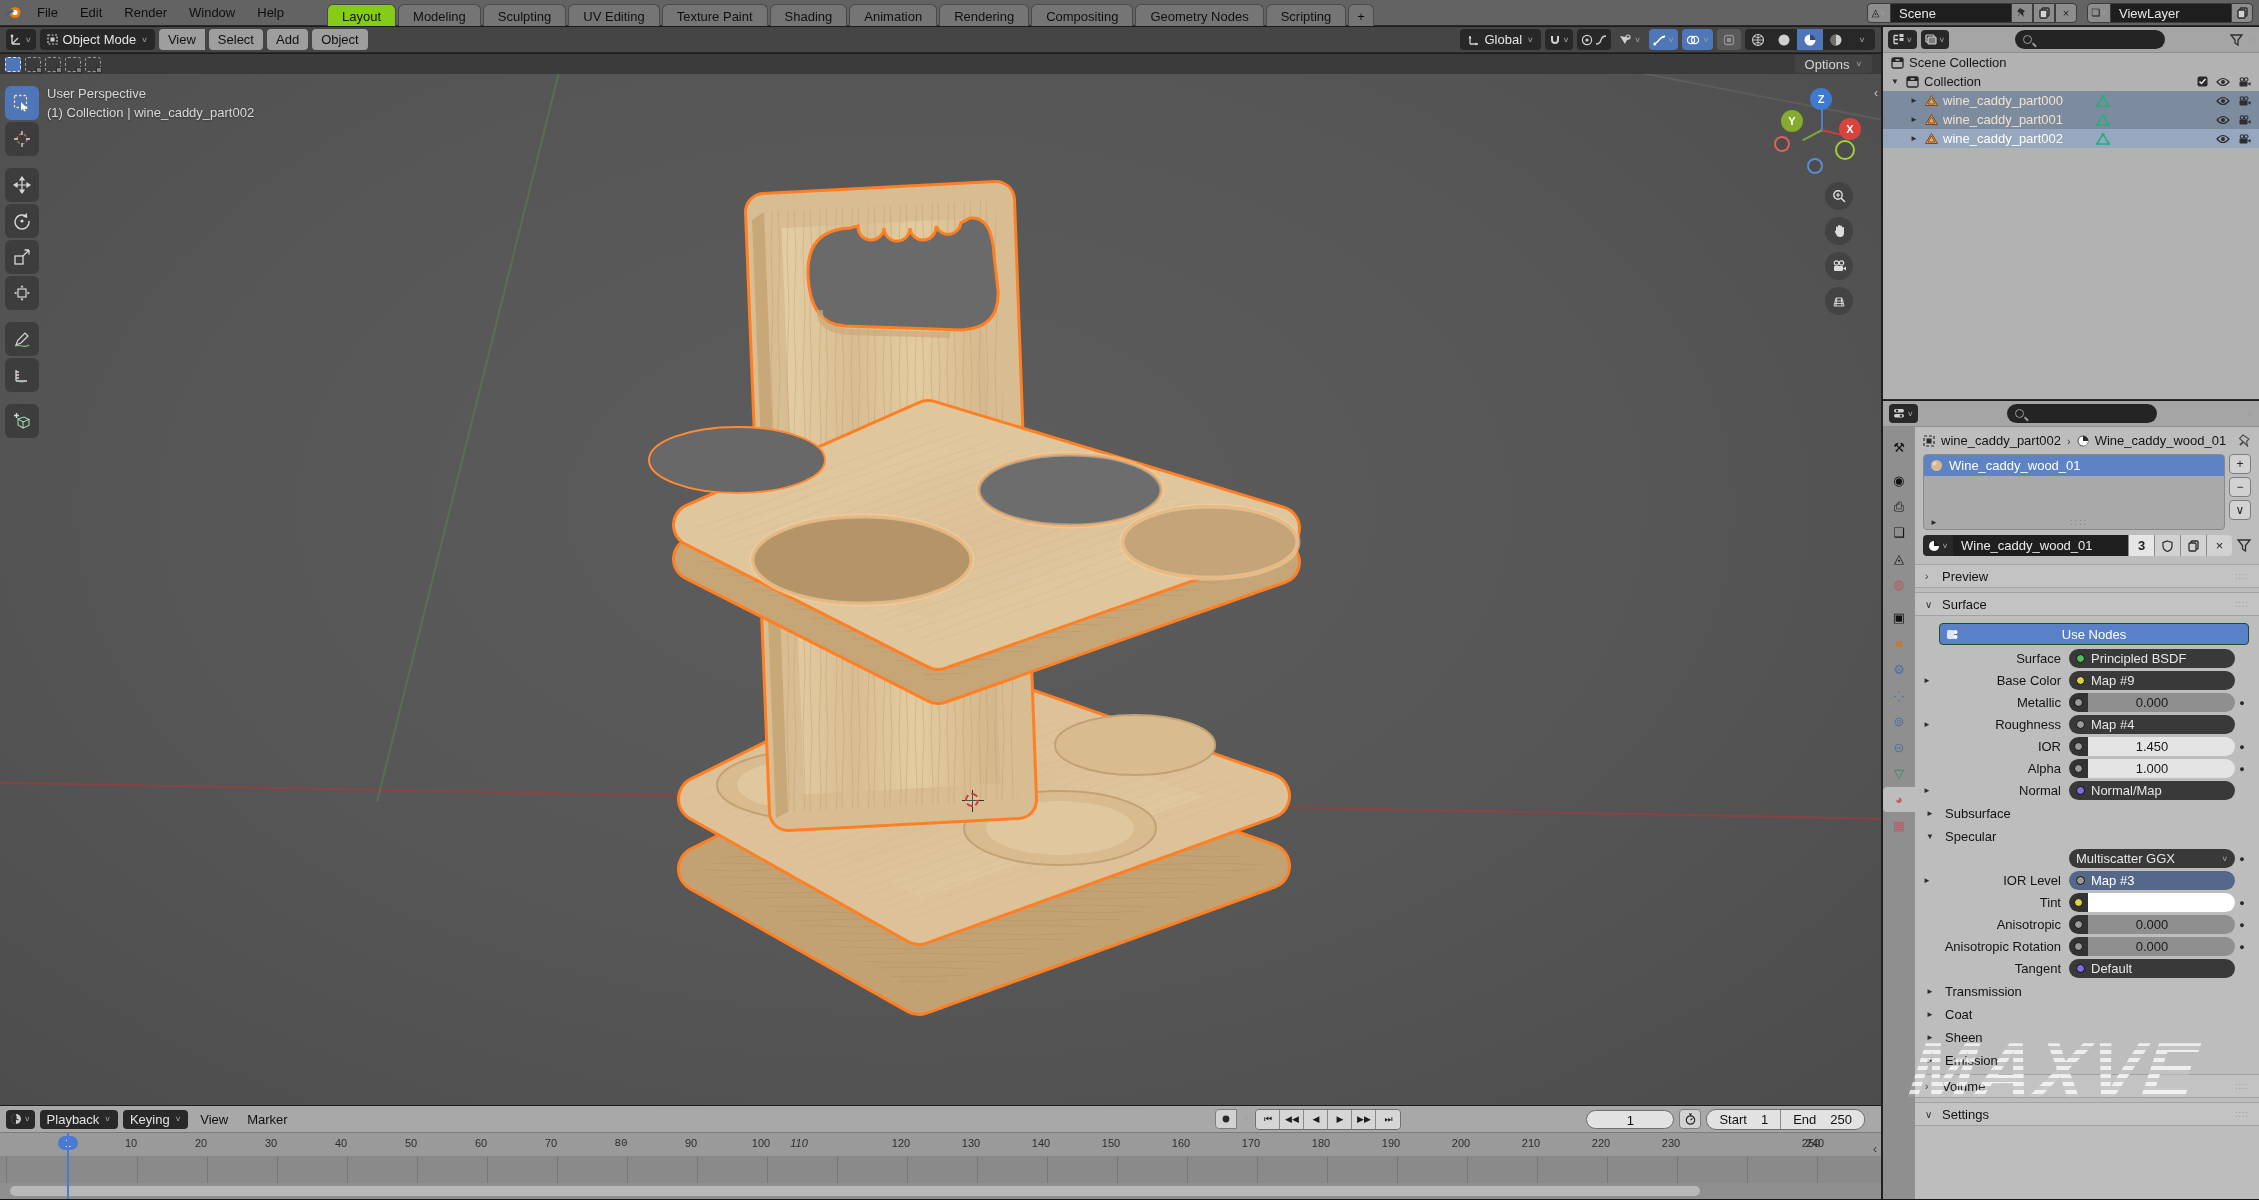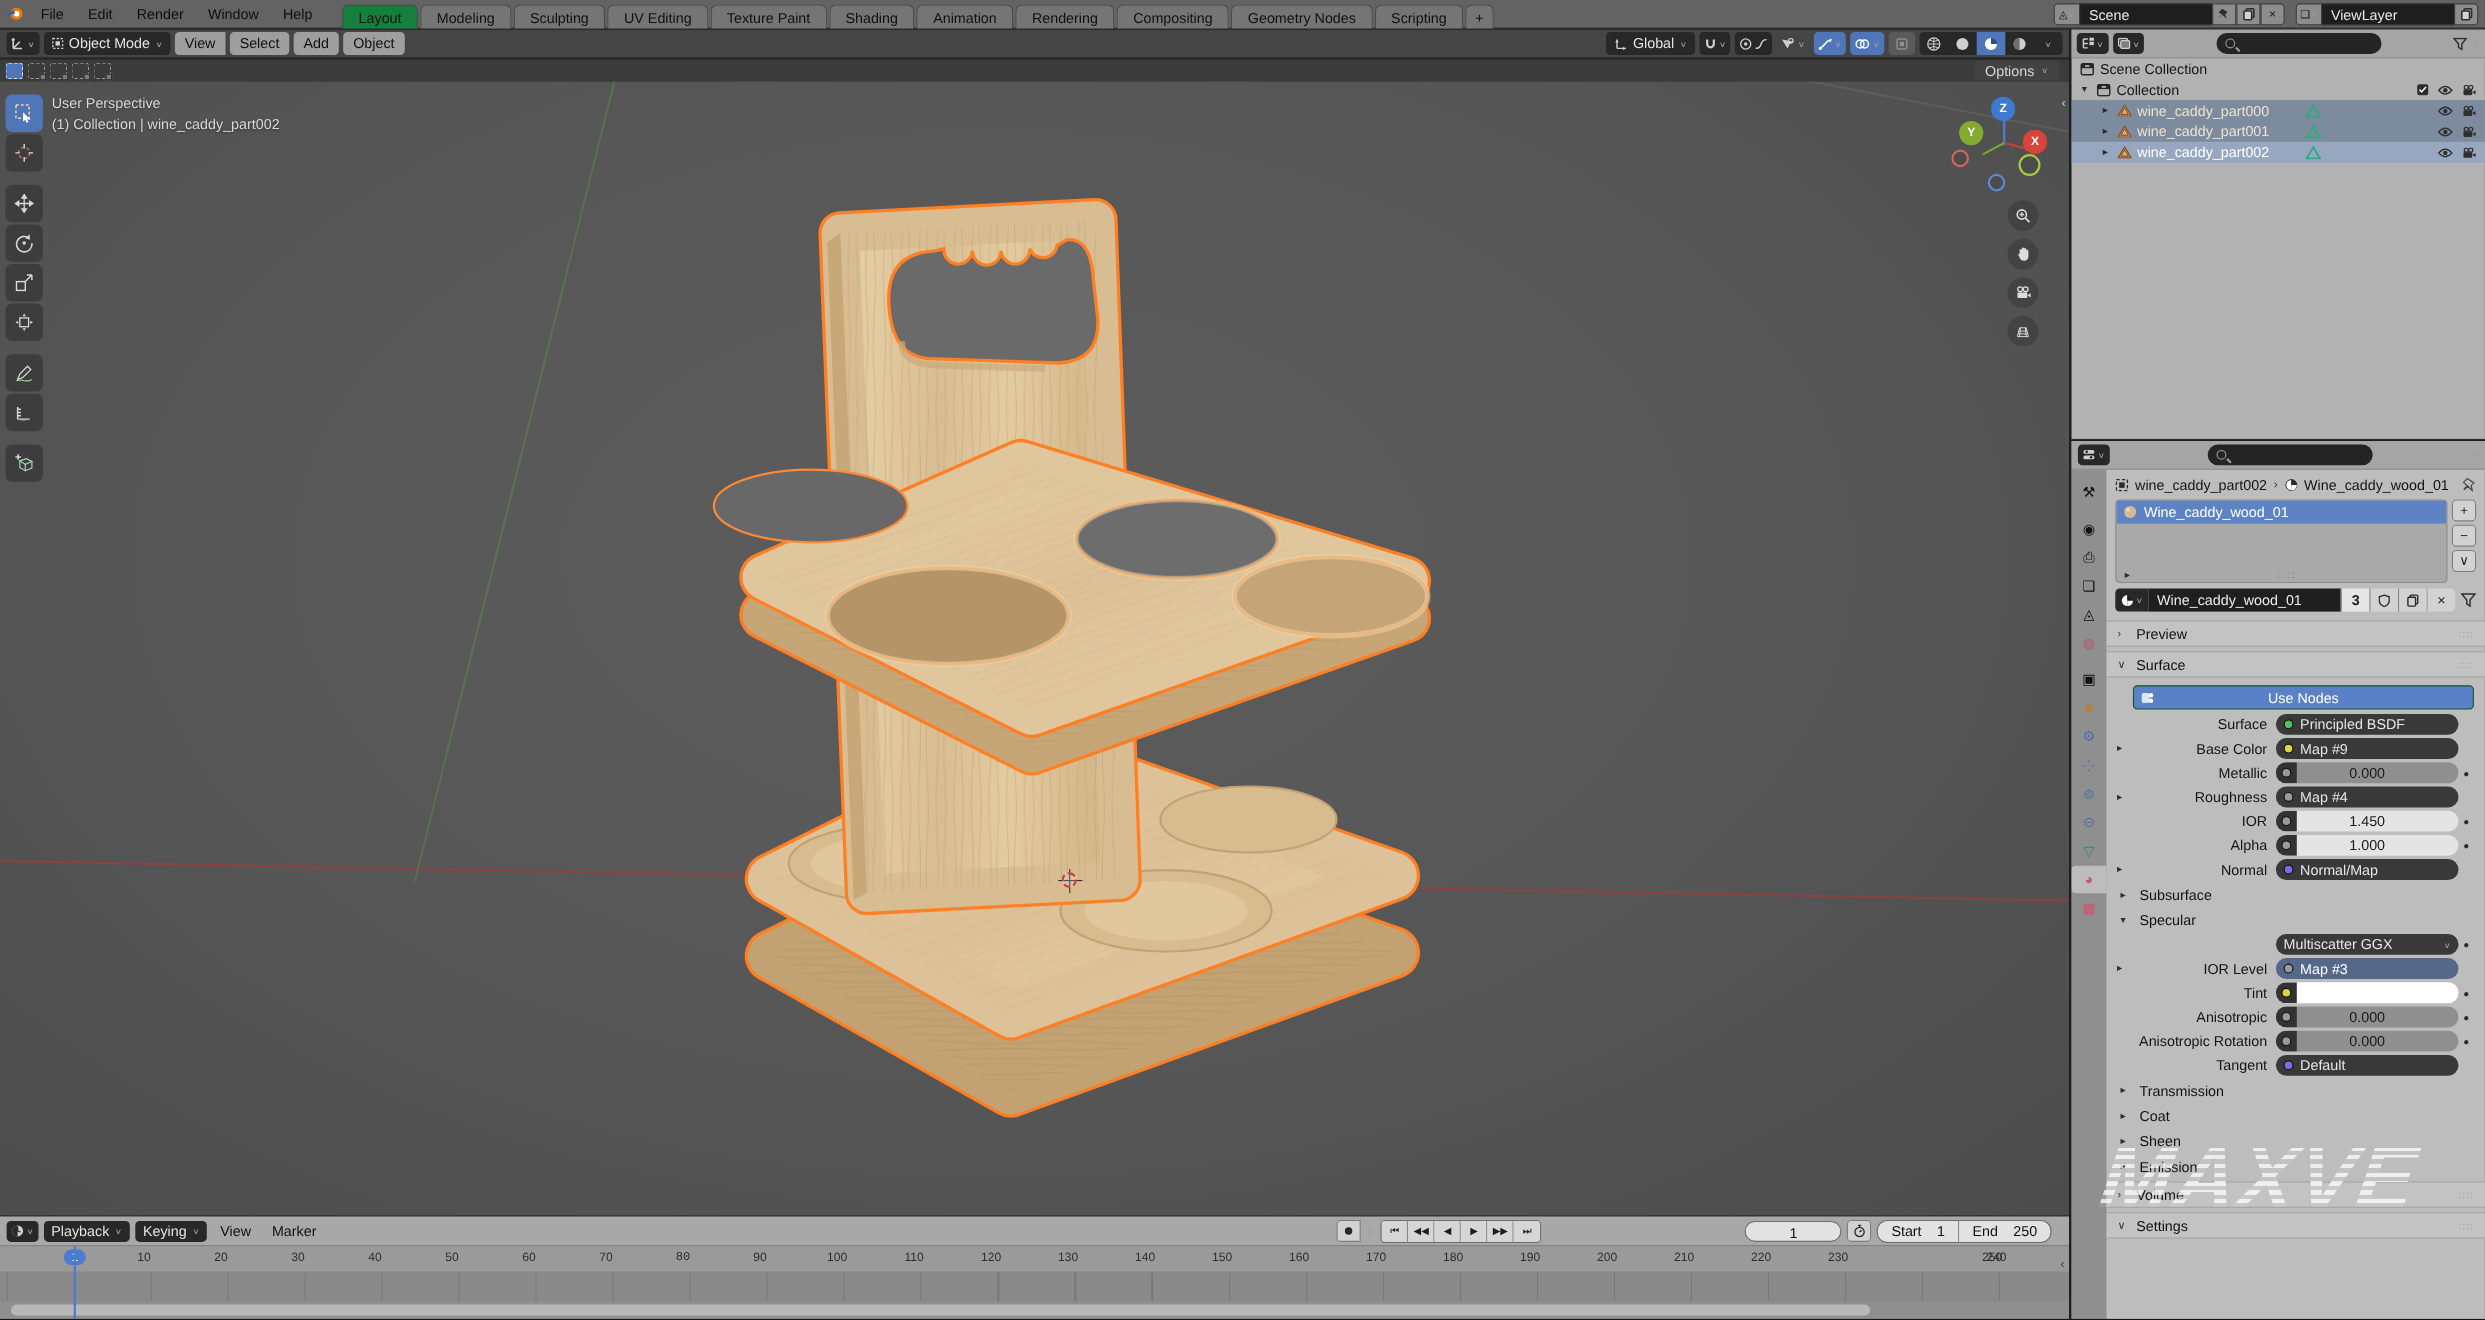--- a/index.html
+++ b/index.html
@@ -6,21 +6,21 @@
   html,body { width:2259px; height:1200px; }
   body { font-family:"Liberation Sans", sans-serif; font-size:13px; color:#111; background:#222; }
   #app { position:relative; width:2259px; height:1200px; overflow:hidden; background:#1c1c1c; }
 
   
   .topbar { position:absolute; left:0; top:0; width:2259px; height:26px; background:#636363; border-bottom:1px solid #2a2a2a; display:flex; align-items:center; }
   .blender-logo { width:26px; display:flex; justify-content:center; align-items:center; }
   .menu-item { padding:0 11px; line-height:25px; color:#0e0e0e; cursor:default; }
   .tabs { display:flex; align-items:flex-end; height:26px; margin-left:16px; }
   .tab { padding:4px 14px 4px; background:#757575; color:#101010; border-radius:6px 6px 0 0; margin-right:2px; border:1px solid #4a4a4a; border-bottom:none; height:22px; }
-  .tab.active { background:#15803d; }
+  .tab.active { background:#84cc16;margin-left:16px; }
   .tab.add { padding:4px 8px; }
   .topbar-right { margin-left:auto; display:flex; gap:10px; align-items:center; padding-right:6px; }
   .id-widget { display:flex; align-items:center; height:20px; }
   .id-icon { width:24px; height:20px; background:#8d8d8d; border:1px solid #3c3c3c; border-radius:4px 0 0 4px; display:flex; align-items:center; justify-content:center; font-size:10px; }
   .id-field { background:#1e1e1e; color:#e8e8e8; height:20px; line-height:20px; padding:0 8px; min-width:120px; border-top:1px solid #3c3c3c; border-bottom:1px solid #3c3c3c; }
   .id-btn { width:22px; height:20px; background:#8d8d8d; border:1px solid #3c3c3c; display:flex; align-items:center; justify-content:center; font-size:11px; color:#1c1c1c; }
   .id-btn.last { border-radius:0 4px 4px 0; }
 
   
   .vp-header { position:absolute; left:0; top:27px; width:1881px; height:26px; background:#454545; display:flex; align-items:center; gap:4px; padding:0 6px; border-bottom:1px solid #2a2a2a; }
@@ -1067,21 +1067,21 @@
     <span class="tick" style="left: 131px;">10</span>
         <span class="tick" style="left: 201px;">20</span>
         <span class="tick" style="left: 271px;">30</span>
         <span class="tick" style="left: 341px;">40</span>
         <span class="tick" style="left: 411px;">50</span>
         <span class="tick" style="left: 481px;">60</span>
         <span class="tick" style="left: 551px;">70</span>
         <span class="tick" style="left: 621px; font-family: Liberation Mono, monospace;">80</span>
         <span class="tick" style="left: 691px;">90</span>
         <span class="tick" style="left: 761px;">100</span>
-        <span class="tick" style="left: 831px;">110</span>
+        <span class="tick" style="left: 799px; font-style: italic;">110</span>
         <span class="tick" style="left: 901px;">120</span>
         <span class="tick" style="left: 971px;">130</span>
         <span class="tick" style="left: 1041px;">140</span>
         <span class="tick" style="left: 1111px;">150</span>
         <span class="tick" style="left: 1181px;">160</span>
         <span class="tick" style="left: 1251px;">170</span>
         <span class="tick" style="left: 1321px;">180</span>
         <span class="tick" style="left: 1391px;">190</span>
         <span class="tick" style="left: 1461px;">200</span>
         <span class="tick" style="left: 1531px;">210</span>

